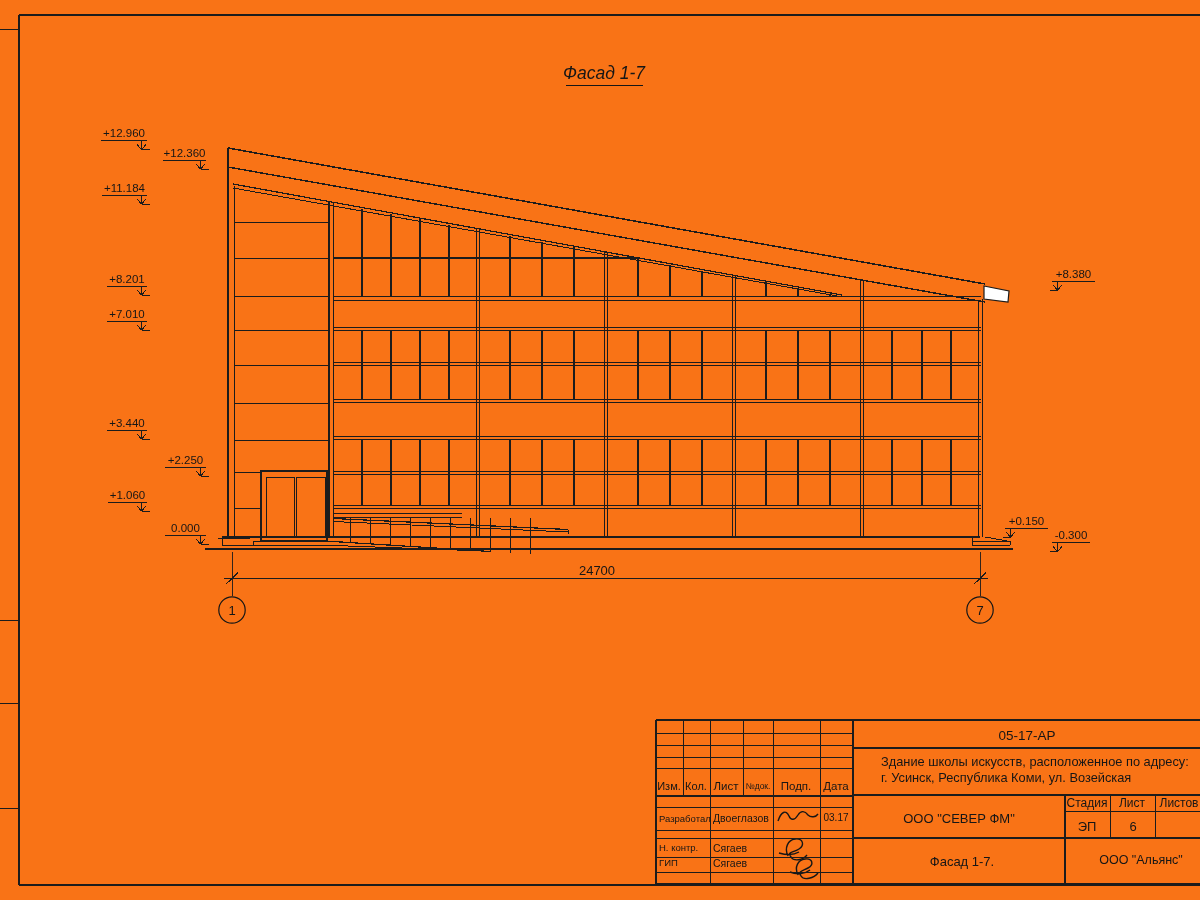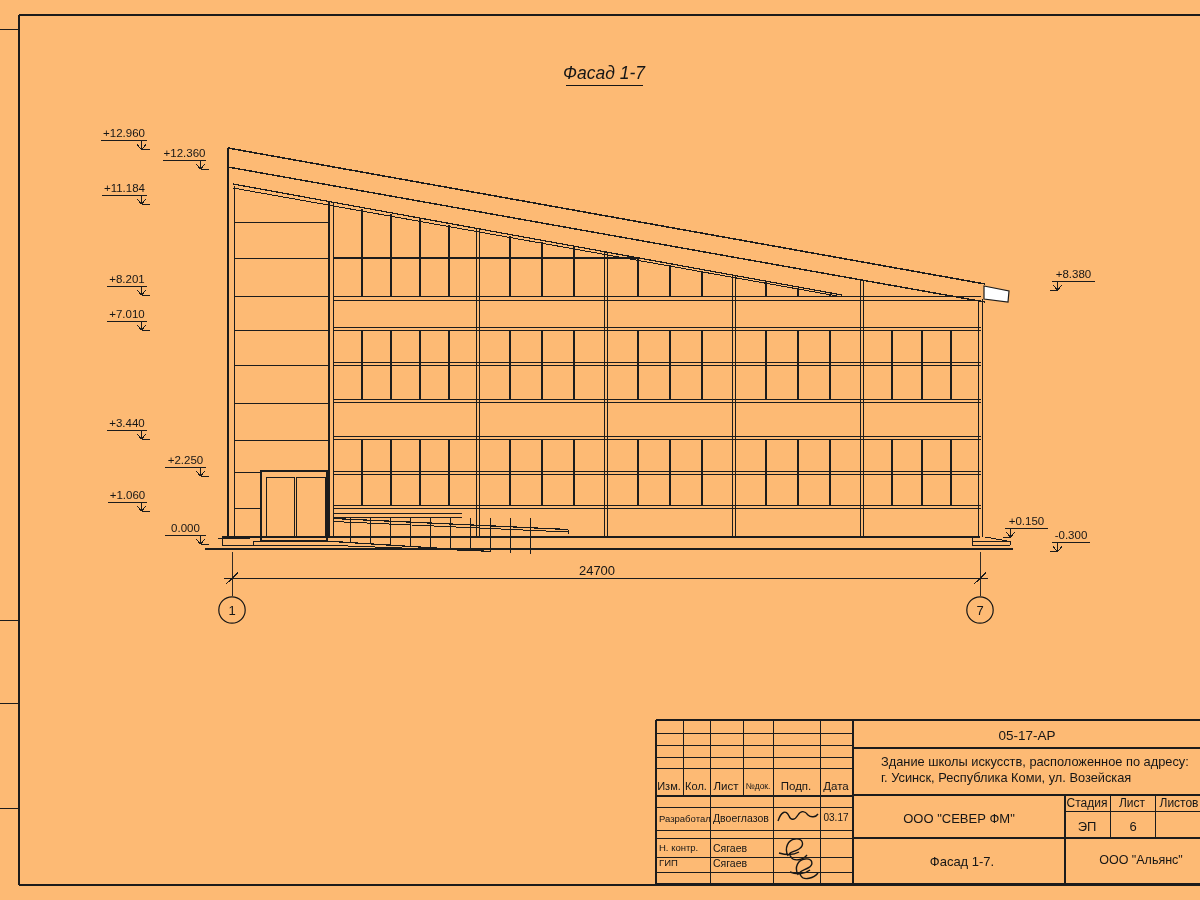--- a/index.html
+++ b/index.html
@@ -1,16 +1,16 @@
 <!DOCTYPE html>
 <html><head>
 <meta charset="utf-8">
 <style>
   html,body{margin:0;padding:0;background:#ffffff;}
-  .sheet{position:relative;width:1200px;height:900px;background:#fdba74;overflow:hidden;}
+  .sheet{position:relative;width:1200px;height:900px;background:#f97316;overflow:hidden;}
   svg{display:block;}
   svg text{font-family:"Liberation Sans","DejaVu Sans",sans-serif;fill:#161616;}
   .it{font-style:italic;}
   line,path,rect,circle,polygon{shape-rendering:crispEdges;}
   circle,.sm{shape-rendering:auto;}
 </style>
 </head>
 <body>
 
 <div class="sheet">

